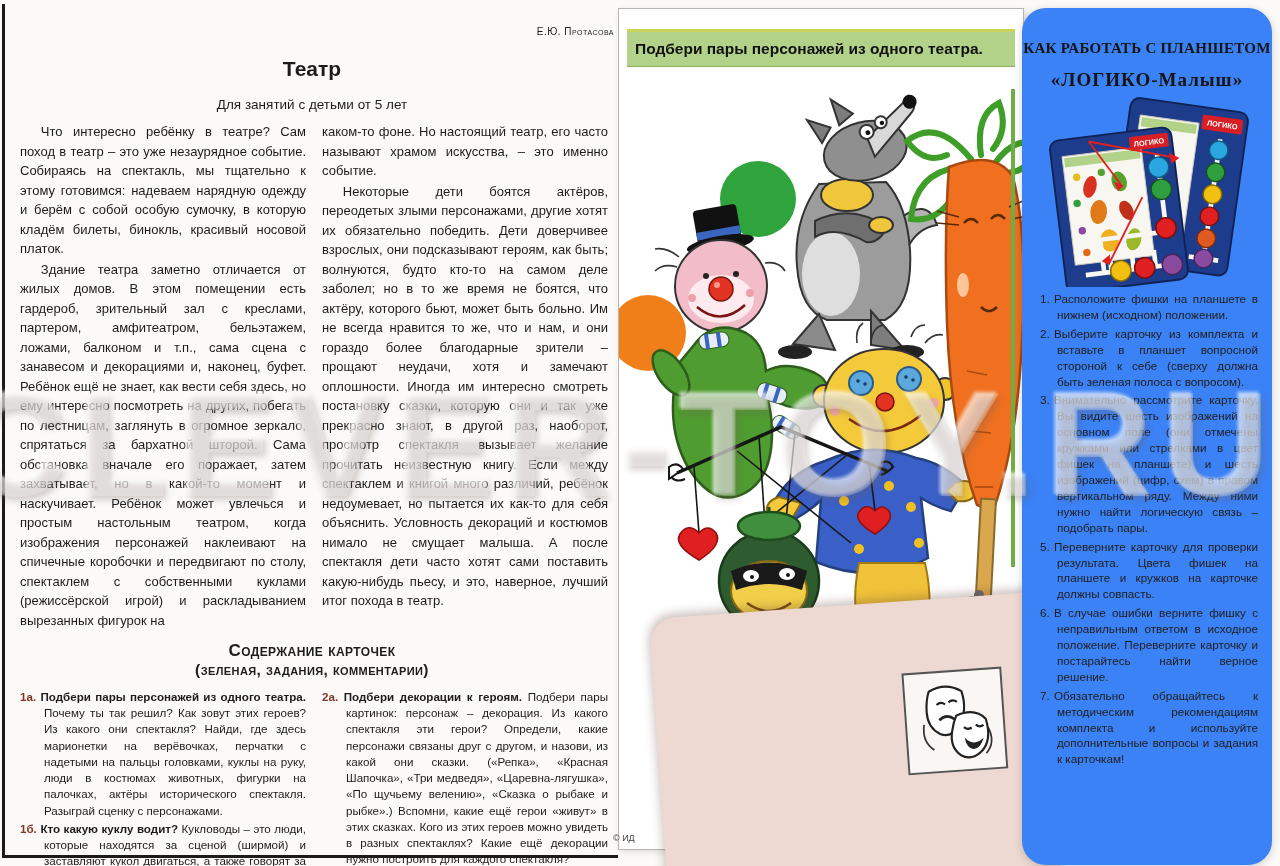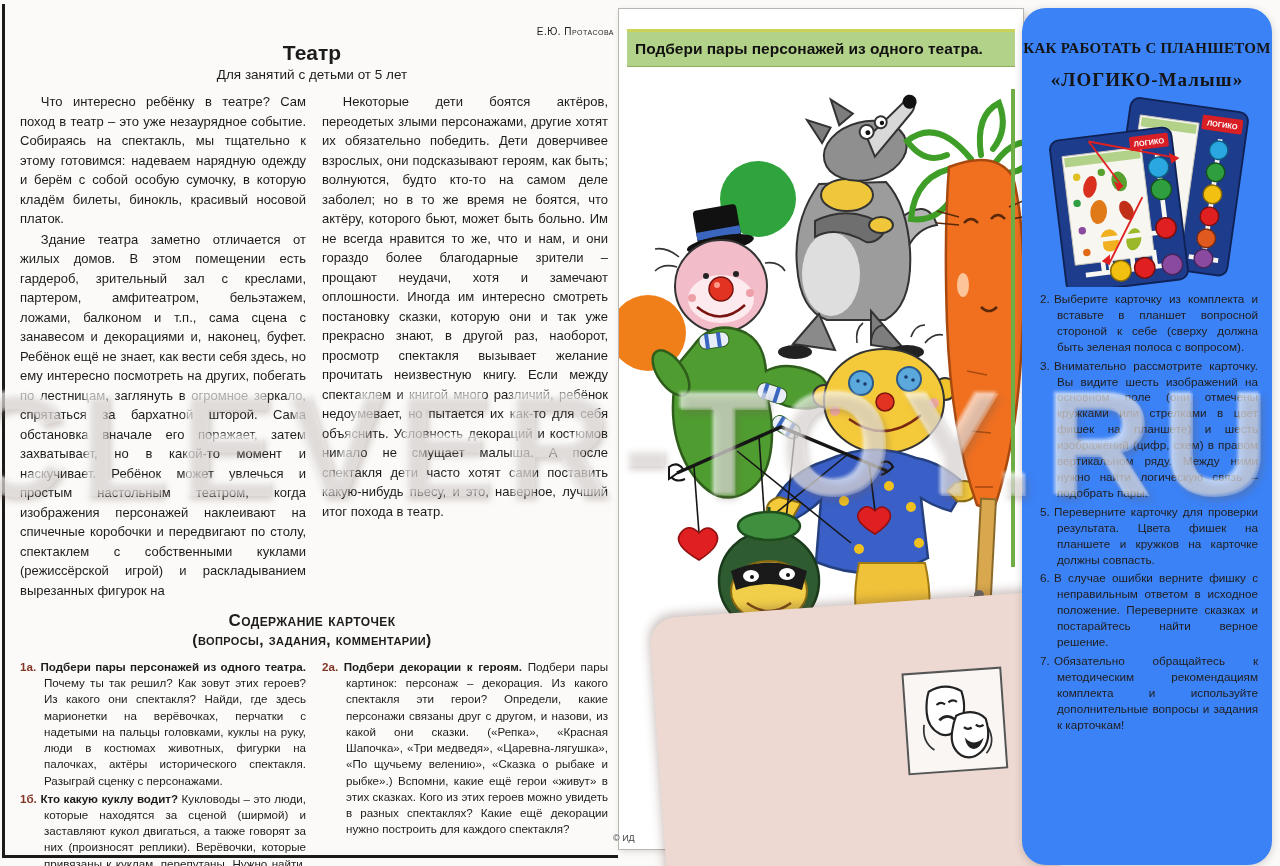--- a/index.html
+++ b/index.html
@@ -10,22 +10,22 @@
   .edge-left{position:absolute;left:2px;top:4px;width:3px;height:852px;background:#1d1b18;}
   .edge-bottom{position:absolute;left:2px;top:855px;width:616px;height:3px;background:#1d1b18;}
   .watermark{position:absolute;left:-40px;top:360px;width:1400px;z-index:60;pointer-events:none;
              font-size:148px;font-weight:bold;letter-spacing:10px;white-space:nowrap;
              color:rgba(255,255,255,0.26);
              text-shadow:3px 4px 6px rgba(110,95,85,0.28),-2px -2px 3px rgba(255,255,255,0.55);}
 
   
   .left-page{position:absolute;left:10px;top:10px;width:604px;height:842px;background:transparent;}
   .author{text-align:right;font-variant:small-caps;font-size:10px;letter-spacing:.5px;margin-top:16px;}
-  .booklet-title{text-align:center;font-size:21px;font-weight:bold;margin-top:4px;}
-  .booklet-sub{text-align:center;font-size:13.5px;margin-top:2px;}
+  .booklet-title{text-align:center;font-size:21px;font-weight:bold;margin-top:20px;}
+  .booklet-sub{text-align:center;font-size:13.5px;margin-top:16px;}
   .h-caps{text-align:center;font-variant:small-caps;font-weight:bold;font-size:17px;
           letter-spacing:.4px;margin-top:10px;}
   .h-caps.sub2{margin-top:0;font-size:15.5px;}
   .cols{display:flex;gap:16px;margin-top:10px;padding:0 6px 0 10px;}
   .col{width:286px;font-size:13px;line-height:1.5;text-align:justify;}
   .col p{margin:0 0 1px 0;}
   .col p.ind{text-indent:1.6em;}
   .items-cols{margin-top:10px;}
   .items-cols .col{font-size:11.6px;line-height:1.4;}
   .item{padding-left:24px;text-indent:-24px;margin-bottom:2px;text-align:justify;}
@@ -69,26 +69,27 @@
     <div class="author">Е.Ю. Протасова</div>
     <div class="booklet-title">Театр</div>
     <div class="booklet-sub">Для занятий с детьми от 5 лет</div>
 
     <div class="cols">
       <div class="col">
         <p class="ind">Что интересно ребёнку в театре? Сам поход в театр – это уже незаурядное событие. Собираясь на спектакль, мы тщательно к этому готовимся: надеваем нарядную одежду и берём с собой особую сумочку, в которую кладём билеты, бинокль, красивый носовой платок.</p>
         <p class="ind">Здание театра заметно отличается от жилых домов. В этом помещении есть гардероб, зрительный зал с креслами, партером, амфитеатром, бельэтажем, ложами, балконом и т.п., сама сцена с занавесом и декорациями и, наконец, буфет. Ребёнок ещё не знает, как вести себя здесь, но ему интересно посмотреть на других, побегать по лестницам, заглянуть в огромное зеркало, спрятаться за бархатной шторой. Сама обстановка вначале его поражает, затем захватывает, но в какой-то момент и наскучивает. Ребёнок может увлечься и простым настольным театром, когда изображения персонажей наклеивают на спичечные коробочки и передвигают по столу, спектаклем с собственными куклами (режиссёрской игрой) и раскладыванием вырезанных фигурок на</p>
       </div>
       <div class="col">
+        <p>каком-то фоне. Но настоящий театр, его часто называют храмом искусства, – это именно событие.</p>
         <p class="ind">Некоторые дети боятся актёров, переодетых злыми персонажами, другие хотят их обязательно победить. Дети доверчивее взрослых, они подсказывают героям, как быть; волнуются, будто кто-то на самом деле заболел; но в то же время не боятся, что актёру, которого бьют, может быть больно. Им не всегда нравится то же, что и нам, и они гораздо более благодарные зрители – прощают неудачи, хотя и замечают оплошности. Иногда им интересно смотреть постановку сказки, которую они и так уже прекрасно знают, в другой раз, наоборот, просмотр спектакля вызывает желание прочитать неизвестную книгу. Если между спектаклем и книгой много различий, ребёнок недоумевает, но пытается их как-то для себя объяснить. Условность декораций и костюмов нимало не смущает малыша. А после спектакля дети часто хотят сами поставить какую-нибудь пьесу, и это, наверное, лучший итог похода в театр.</p>
       </div>
     </div>
 
     <div class="h-caps">Содержание карточек</div>
-    <div class="h-caps sub2">(вопросы, задания, комментарии)</div>
+    <div class="h-caps sub2">(зеленая, задания, комментарии)</div>
 
     <div class="cols items-cols">
       <div class="col">
         <div class="item">
           <span class="inum">1а.</span>
           <span class="ilead">Подбери пары персонажей из одного театра.</span>
           <span>Почему ты так решил? Как зовут этих героев? Из какого они спектакля? Найди, где здесь марионетки на верёвочках, перчатки с надетыми на пальцы головками, куклы на руку, люди в костюмах животных, фигурки на палочках, актёры исторического спектакля. Разыграй сценку с персонажами.</span>
         </div>
         <div class="item">
           <span class="inum">1б.</span>
@@ -367,24 +368,25 @@
         <line x1="52" y1="48" x2="88" y2="96"></line>
           <path d="M88 96 l-7 -3 l3 7 z"></path>
         <line x1="52" y1="48" x2="148" y2="66"></line>
           <path d="M148 66 l-8 -4 l2 8 z"></path>
         <line x1="110" y1="108" x2="74" y2="180"></line>
           <path d="M74 180 l0 -8 l-6 5 z"></path>
       </g>
     </svg>
 
     <div class="steps">
+      <div class="step"><span class="snum">1.</span><span>Расположите фишки на планшете в нижнем (исходном) положении.</span></div>
       <div class="step"><span class="snum">2.</span><span>Выберите карточку из комплекта и вставьте в планшет вопросной стороной к себе (сверху должна быть зеленая полоса с вопросом).</span></div>
       <div class="step"><span class="snum">3.</span><span>Внимательно рассмотрите карточку. Вы видите шесть изображений на основном поле (они отмечены кружками или стрелками в цвет фишек на планшете) и шесть изображений (цифр, схем) в правом вертикальном ряду. Между ними нужно найти логическую связь – подобрать пары.</span></div>
       <div class="step"><span class="snum">5.</span><span>Переверните карточку для проверки результата. Цвета фишек на планшете и кружков на карточке должны совпасть.</span></div>
-      <div class="step"><span class="snum">6.</span><span>В случае ошибки верните фишку с неправильным ответом в исходное положение. Переверните сказках и постарайтесь найти верное решение.</span></div>
+      <div class="step"><span class="snum">6.</span><span>В случае ошибки верните фишку с неправильным ответом в исходное положение. Переверните карточку и постарайтесь найти верное решение.</span></div>
       <div class="step"><span class="snum">7.</span><span>Обязательно обращайтесь к методическим рекомендациям комплекта и используйте дополнительные вопросы и задания к карточкам!</span></div>
     </div>
   </div>
 
   <div class="edge-left"></div>
   <div class="edge-bottom"></div>
   <div class="watermark">CLEVER-TOY.RU</div>
 </div>
 
 </body></html>

